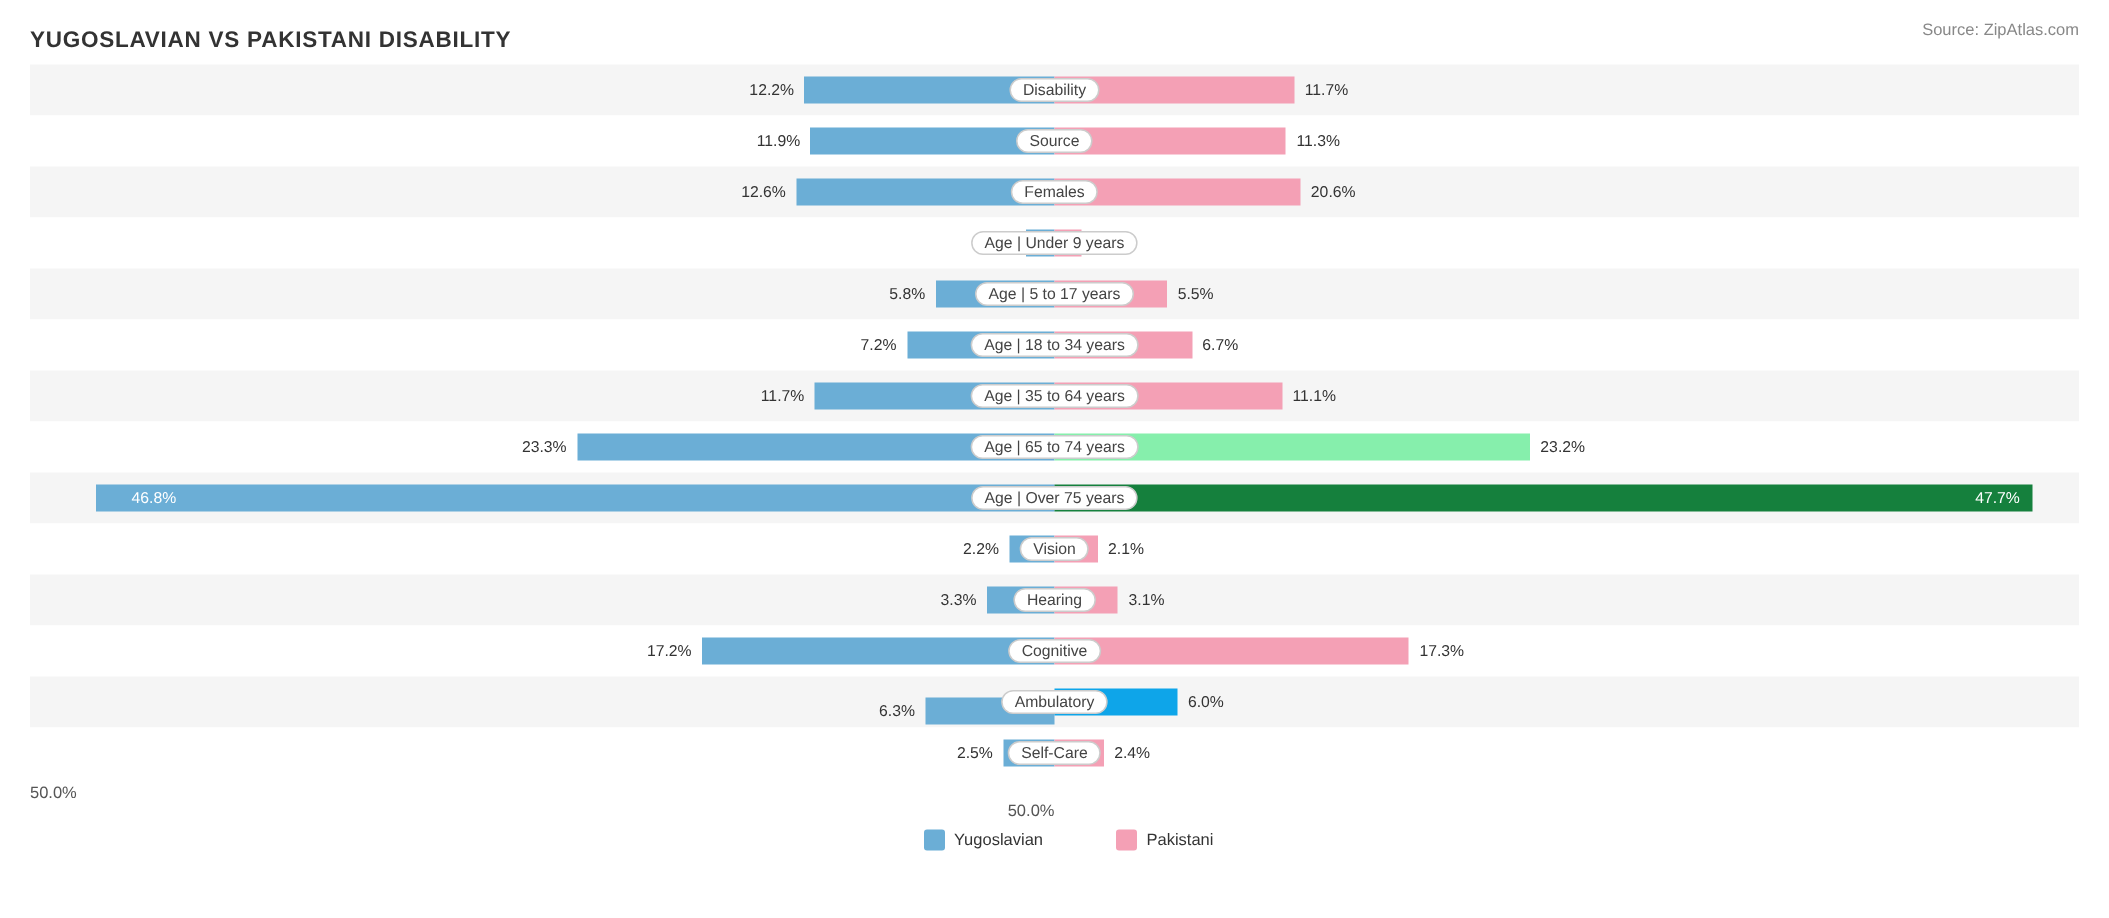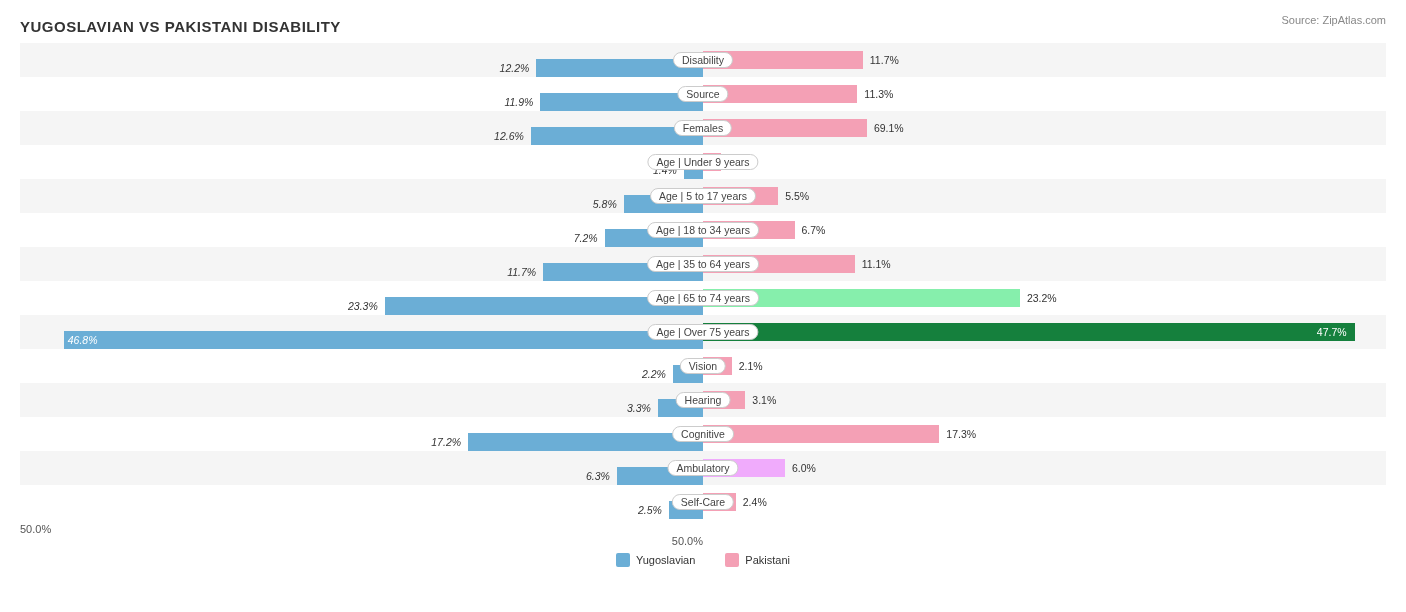--- a/index.html
+++ b/index.html
@@ -45,26 +45,25 @@
     }
     .row:nth-child(odd) {
       background: #f5f5f5;
     }
     .row:nth-child(even) {
       background: #fff;
     }
     .left-bar-container {
       width: 50%;
       display: flex;
-      align-items: flex-end;
+      align-items: center;
       justify-content: flex-end;
       padding-right: 0;
       height: 100%;
       position: relative;
-      font-style: italic;
     }
     .right-bar-container {
       width: 50%;
       display: flex;
       align-items: center;
       justify-content: flex-start;
       padding-left: 0;
       height: 100%;
       position: relative;
     }
@@ -99,21 +98,21 @@
       white-space: nowrap;
       margin-left: 4px;
       position: absolute;
       left: 100%;
       padding-left: 3px;
     }
     .label-left-inside {
       font-size: 10.5px;
       color: #fff;
       white-space: nowrap;
-      margin-left: 0;
+      margin-left: 20px;
       position: absolute;
       left: 4px;
     }
     .label-right-inside {
       font-size: 10.5px;
       color: #fff;
       white-space: nowrap;
       margin-right: 4px;
       position: absolute;
       right: 4px;
@@ -155,20 +154,21 @@
       justify-content: center;
       gap: 30px;
       margin-top: 6px;
       font-size: 11px;
       color: #333;
     }
     .legend-item {
       display: flex;
       align-items: center;
       gap: 6px;
+      margin-left: 19px;
     }
     .legend-box {
       width: 14px;
       height: 14px;
       border-radius: 2px;
     }
   </style>
 </head>
 <body>
 
@@ -204,21 +204,21 @@
         <div class="center-label">Source</div>
       </div>
       <div class="row" style="height: 34px;">
         <div class="left-bar-container">
           <div class="bar-left" style="width: 25.2%; background: rgb(107, 174, 214);">
             <span class="label-left">12.6%</span>
           </div>
         </div>
         <div class="right-bar-container">
           <div class="bar-right" style="width: 24%; background: rgb(244, 160, 181);">
-            <span class="label-right">69.1%</span>
+            <span class="label-right">20.6%</span>
           </div>
         </div>
         <div class="center-label">Females</div>
       </div>
       <div class="row" style="height: 34px;">
         <div class="left-bar-container">
           <div class="bar-left" style="width: 2.8%; background: rgb(107, 174, 214);">
             <span class="label-left">1.4%</span>
           </div>
         </div>
@@ -333,21 +333,21 @@
         </div>
         <div class="center-label">Cognitive</div>
       </div>
       <div class="row" style="height: 34px;">
         <div class="left-bar-container">
           <div class="bar-left" style="width: 12.6%; background: rgb(107, 174, 214); margin-top: 12px;">
             <span class="label-left">6.3%</span>
           </div>
         </div>
         <div class="right-bar-container">
-          <div class="bar-right" style="width: 12%; background: #f0abfc;">
+          <div class="bar-right" style="width: 12%; background: #0ea5e9;">
             <span class="label-right">6.0%</span>
           </div>
         </div>
         <div class="center-label">Ambulatory</div>
       </div>
       <div class="row" style="height: 34px;">
         <div class="left-bar-container">
           <div class="bar-left" style="width: 5%; background: rgb(107, 174, 214);">
             <span class="label-left">2.5%</span>
           </div>

